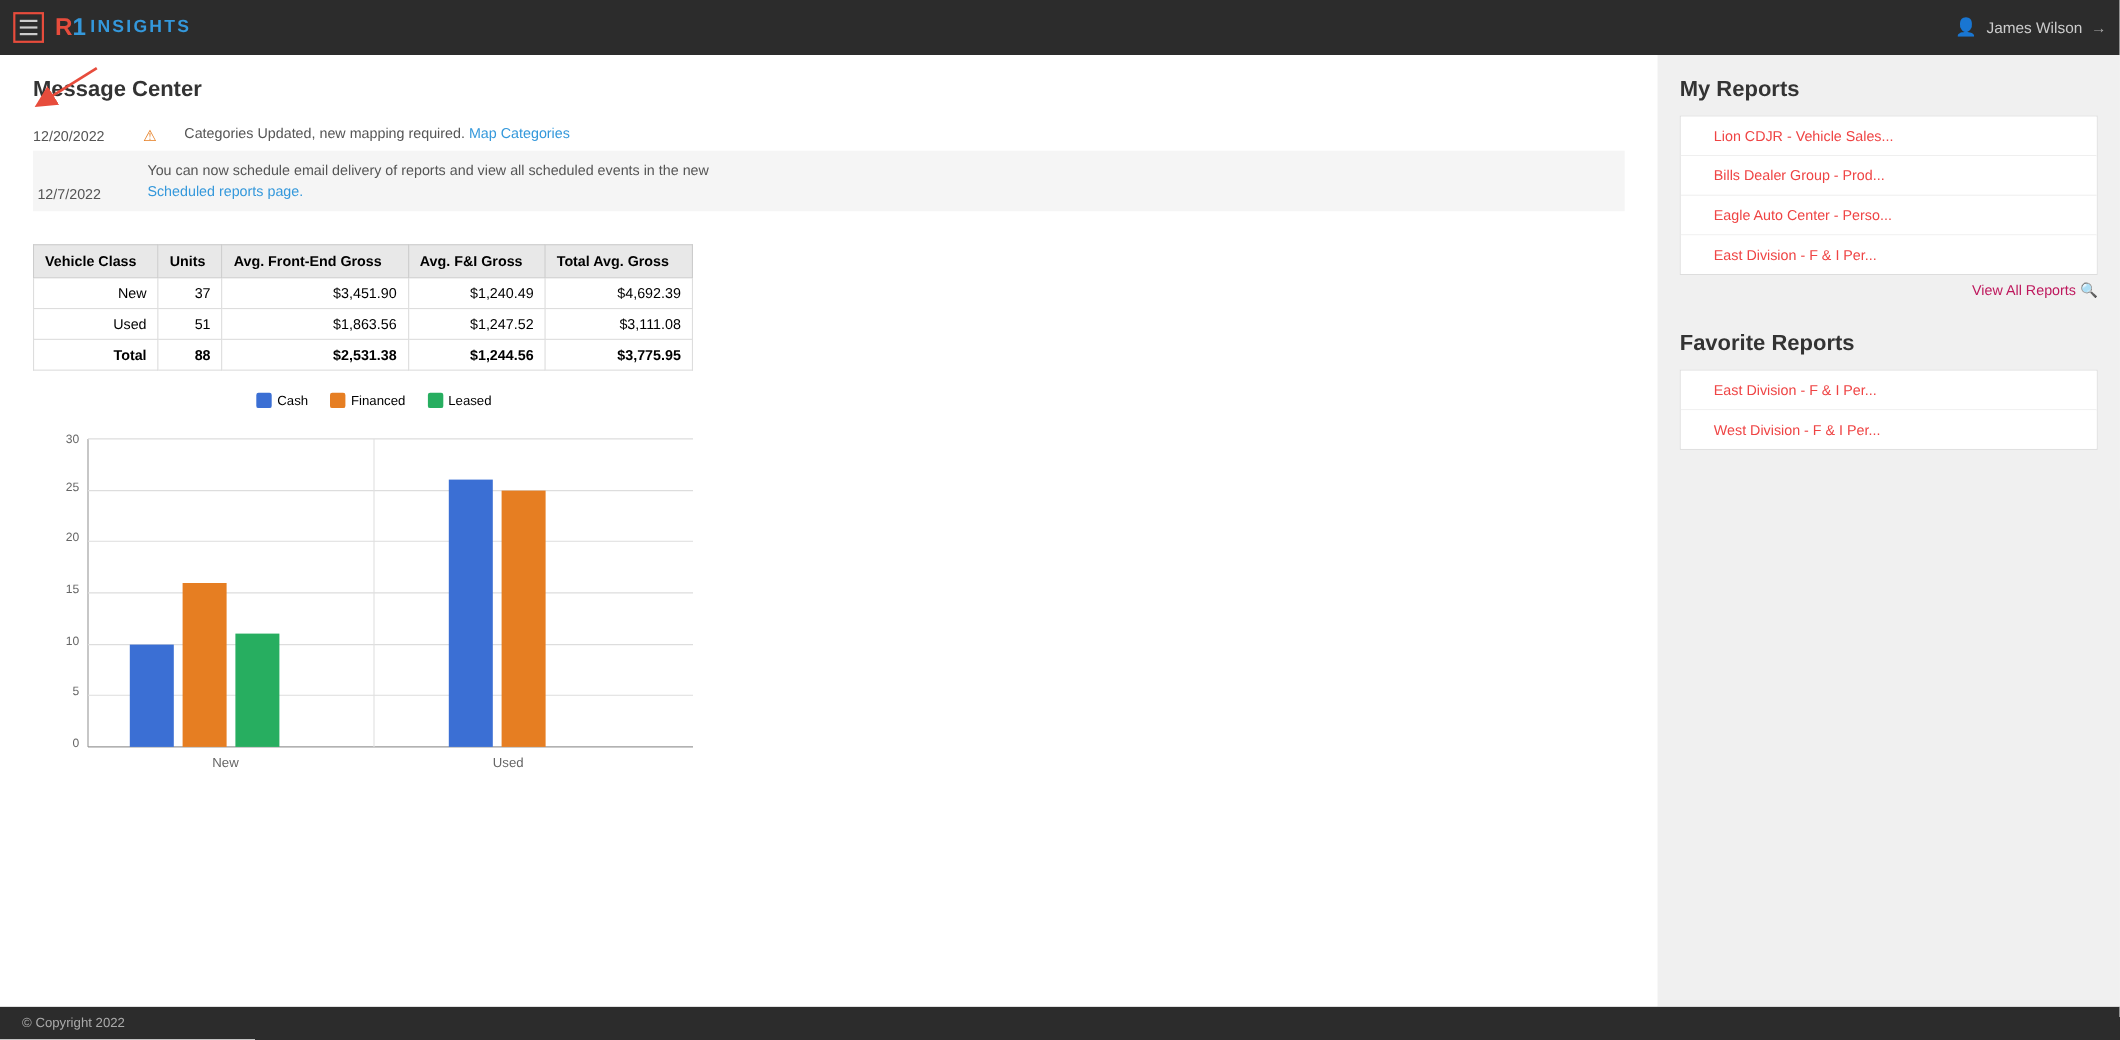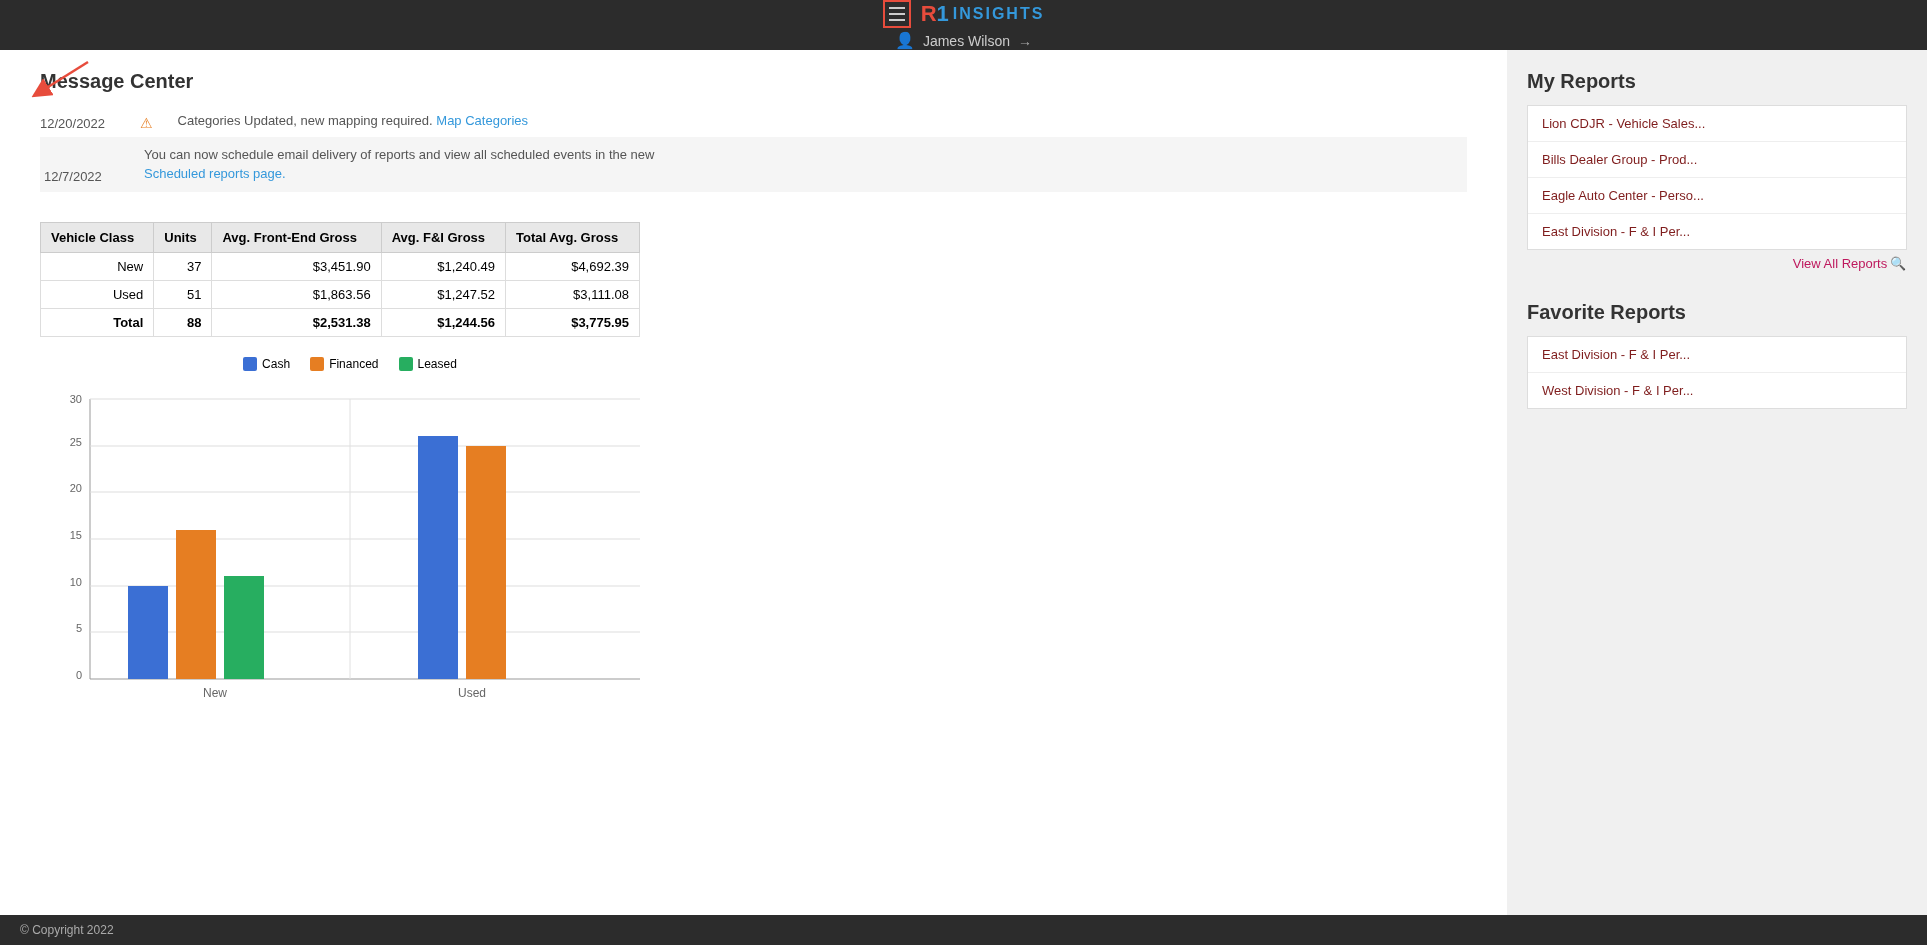--- a/index.html
+++ b/index.html
@@ -7,21 +7,20 @@
 
     
     .header {
       background: #2c2c2c;
       height: 50px;
       display: flex;
       align-items: center;
       justify-content: space-between;
       padding: 0 12px;
       flex-shrink: 0;
-      flex-direction: column;
     }
     .header-left { display: flex; align-items: center; gap: 10px; }
     .menu-btn {
       width: 28px; height: 28px;
       border: 2px solid #e74c3c;
       background: #2c2c2c;
       cursor: pointer;
       display: flex; flex-direction: column; justify-content: center; align-items: center; gap: 4px;
       padding: 4px;
     }
@@ -40,21 +39,21 @@
     .main-content {
       display: flex;
       flex: 1;
       background: #f0f0f0;
       position: relative;
     }
 
     
     .left-panel {
       flex: 1;
-      padding: 20px 40px;
+      padding: 20px 30px;
       background: #fff;
       min-width: 0;
     }
 
     
     .right-panel {
       width: 420px;
       padding: 20px 20px;
       background: #f0f0f0;
       flex-shrink: 0;
@@ -120,24 +119,24 @@
     .legend-financed { background: #e67e22; }
     .legend-leased { background: #27ae60; }
 
     .chart-area { position: relative; height: 320px; margin-top: 18px; }
     .chart-svg { width: 100%; height: 100%; }
 
     
     .reports-section { margin-bottom: 24px; }
     .reports-list { background: #fff; border: 1px solid #ddd; }
     .report-item {
-      padding: 10px 14px;
+      padding: 10px 30px;
       border-bottom: 1px solid #eee;
       font-size: 13px;
-      color: #7f1d1d;
+      color: #ef4444;
       cursor: pointer;
       background: #fff;
     }
     .report-item:last-child { border-bottom: none; }
     .view-all-link {
       text-align: right;
       padding: 6px 0;
       font-size: 13px;
     }
     .view-all-link a { color: #be185d; text-decoration: none; font-size: 13px; }

